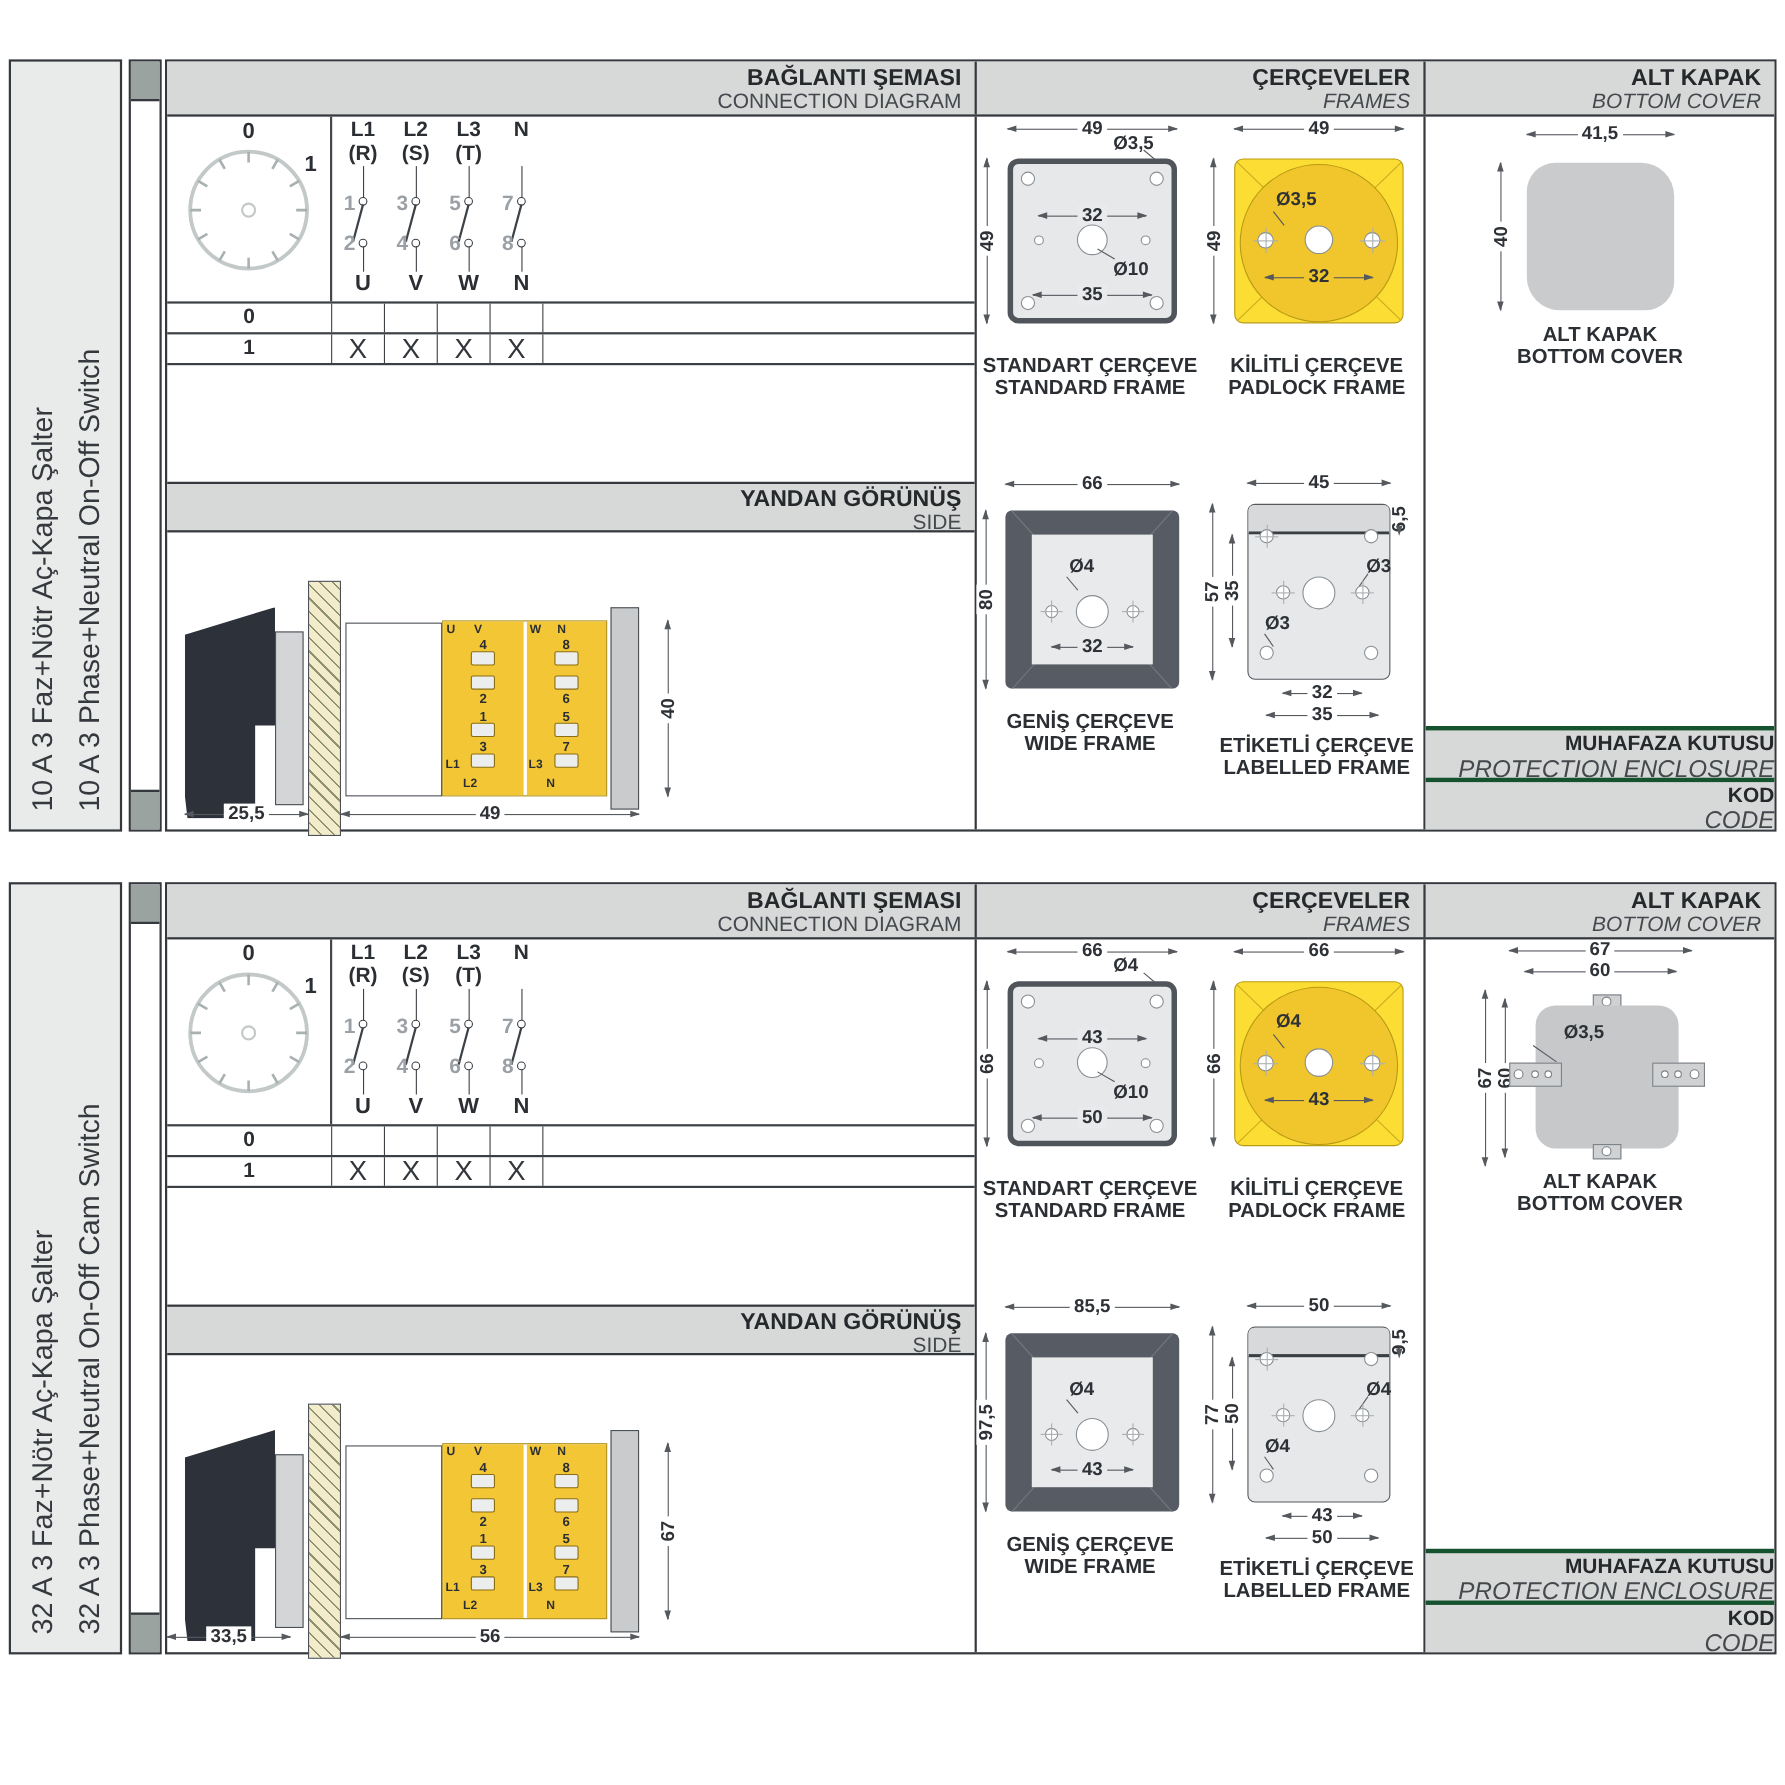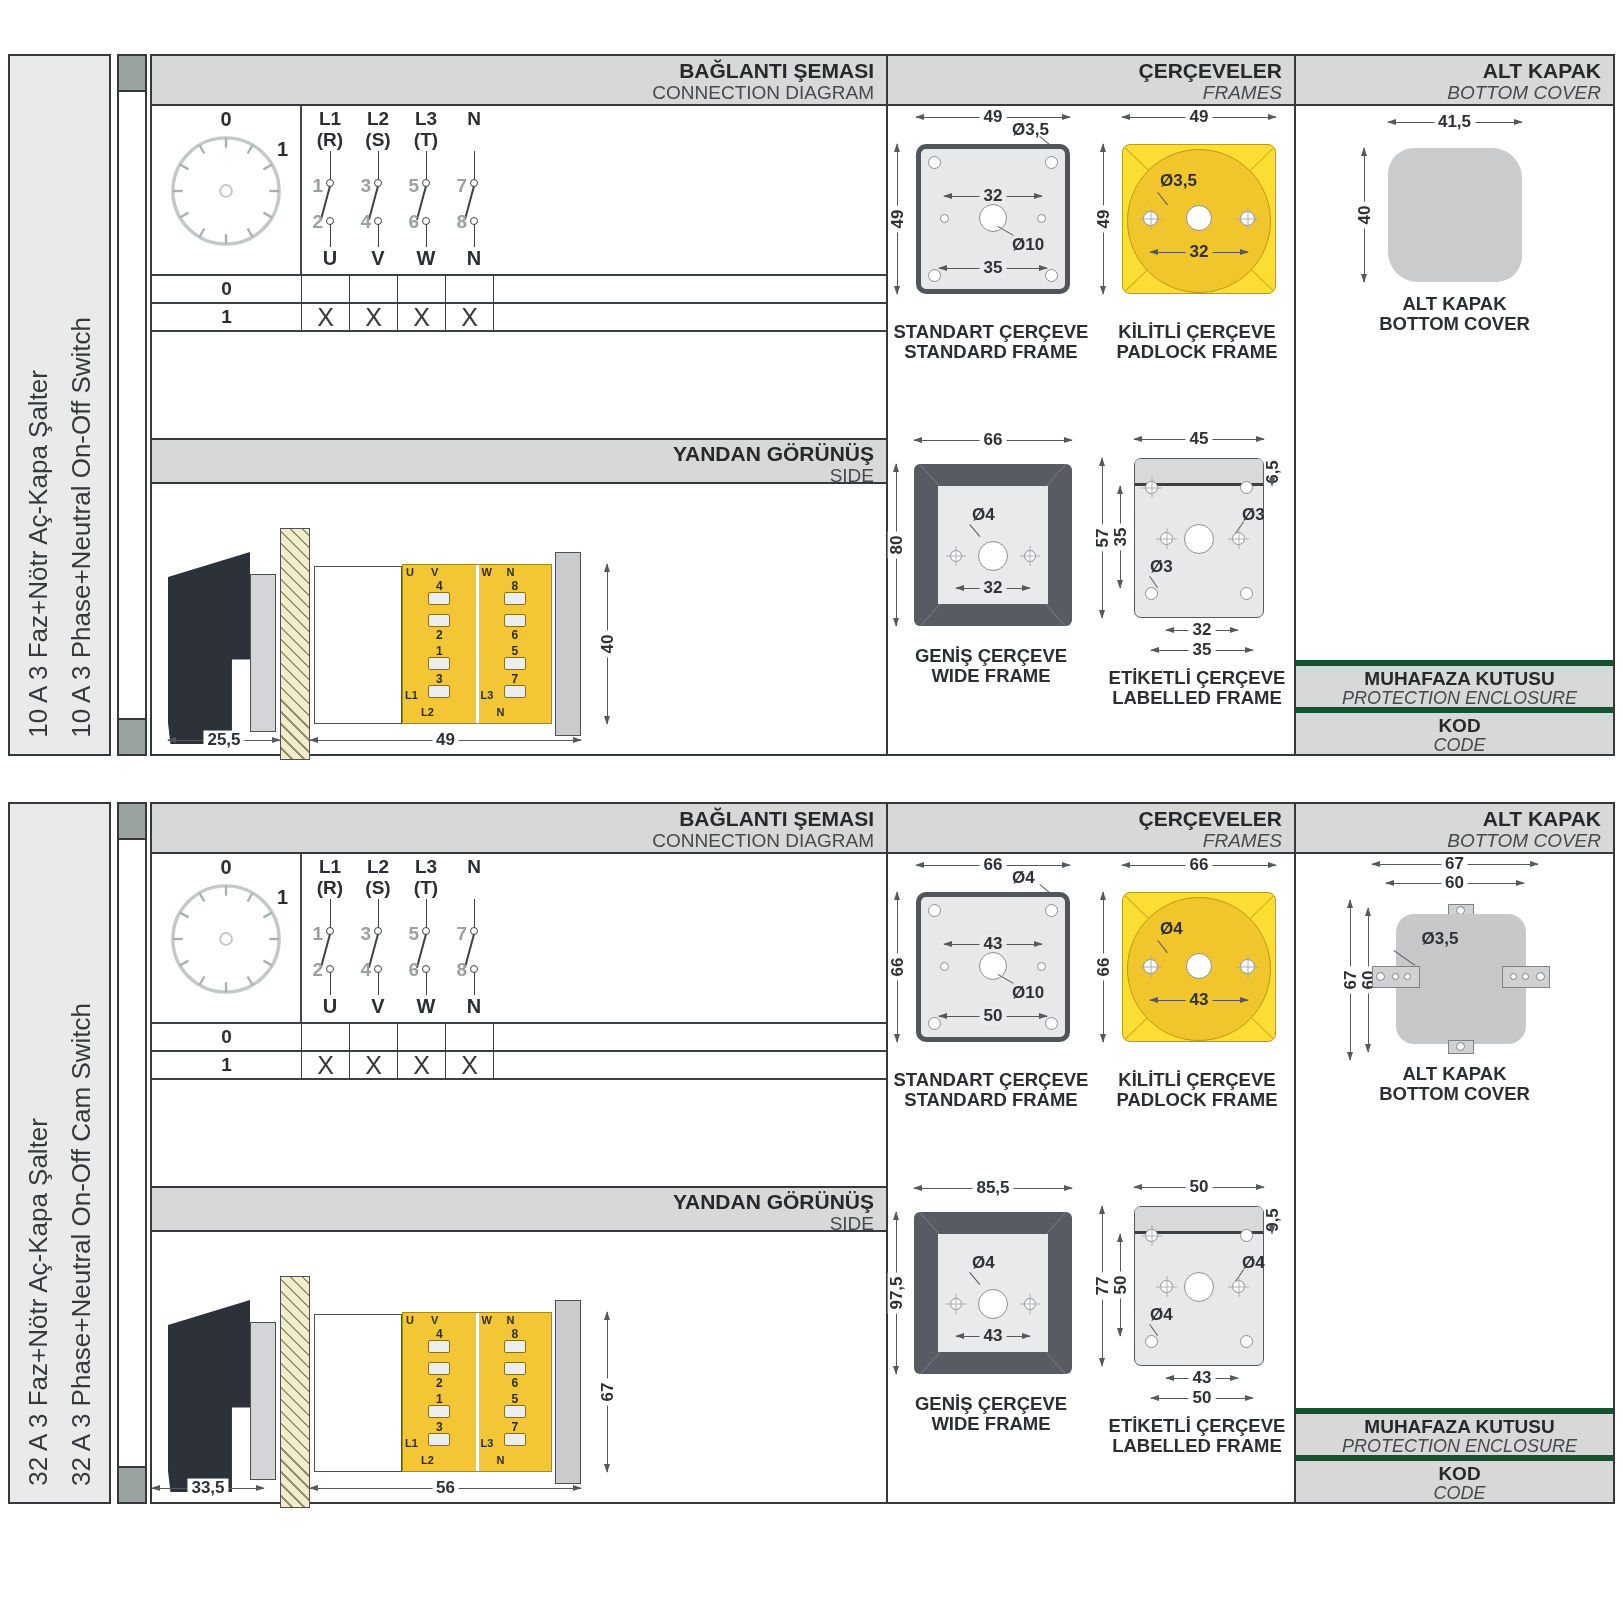--- a/index.html
+++ b/index.html
@@ -128,23 +128,23 @@
   .wsq { position:absolute; background:#575c64; border-radius:6px; overflow:hidden; }
   .wsq .diag { border-top:1.1px solid #737980; }
   .wsq .diag.a { transform:rotate(48deg); } .wsq .diag.b { transform:rotate(-48deg); }
   .winner { position:absolute; background:#e9eaec; }
   .lbody { position:absolute; background:#e7e8ea; border:1.5px solid #555a5f; border-radius:7px; }
   .lbody::before { content:""; position:absolute; left:0; top:0; right:0; height:24px; background:#d8d9db;
                    border-bottom:3px solid #3a3f44; border-radius:5px 5px 0 0; }
 
   .code-val { height:47px; border-top:2px solid #35393e; display:flex; align-items:center; justify-content:flex-end;
               padding-right:10px; font-size:30px; color:#24282c; letter-spacing:0.5px; }
-  .code-lab { height:47px; border-top:6px solid #14532d; background:#d7d8d8; padding:2px 0 0 10px; text-align:center; }
+  .code-lab { height:47px; border-top:4px solid #14532d; background:#d7d8d8; padding:2px 0 0 10px; text-align:right; }
   .code-lab .h-tr { font-size:19px; }
-  .code-lab .h-en { font-size:18px; }
+  .code-lab .h-en { font-size:22px; }
 
   
   .cover-area { position:relative; flex:1; }
   .coverdraw { position:absolute; left:50%; transform:translateX(-50%); }
   .cover-v1 { top:4px; width:250px; height:240px; }
   .cover-v2 { top:4px; width:250px; height:260px; }
   .blob { position:absolute; background:#c9cbcd; border-radius:26px 30px 26px 30px; }
   .cbody { position:absolute; background:#c6c8ca; border-radius:18px; }
   .ctab, .cplate { position:absolute; background:#cfd1d3; border:1px solid #7d8287; }
   .screw { position:absolute; width:9px; height:9px; border-radius:50%; background:#fff; border:1px solid #7d8287; }

